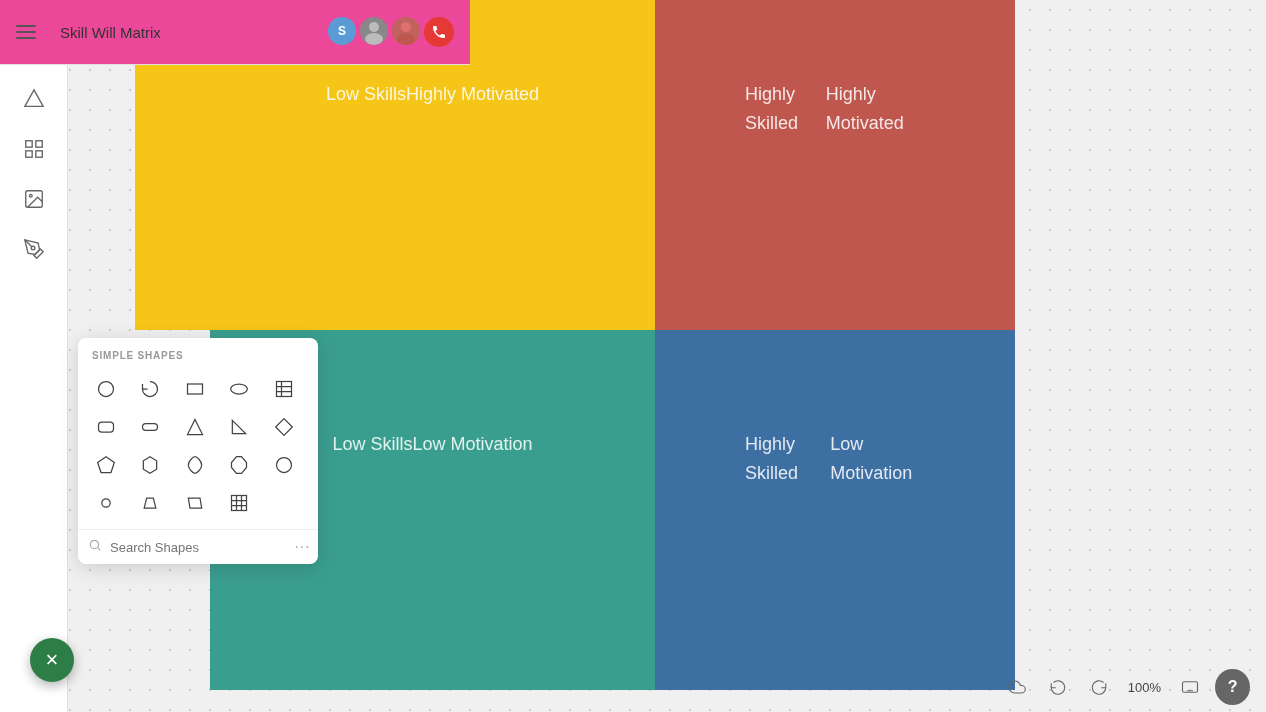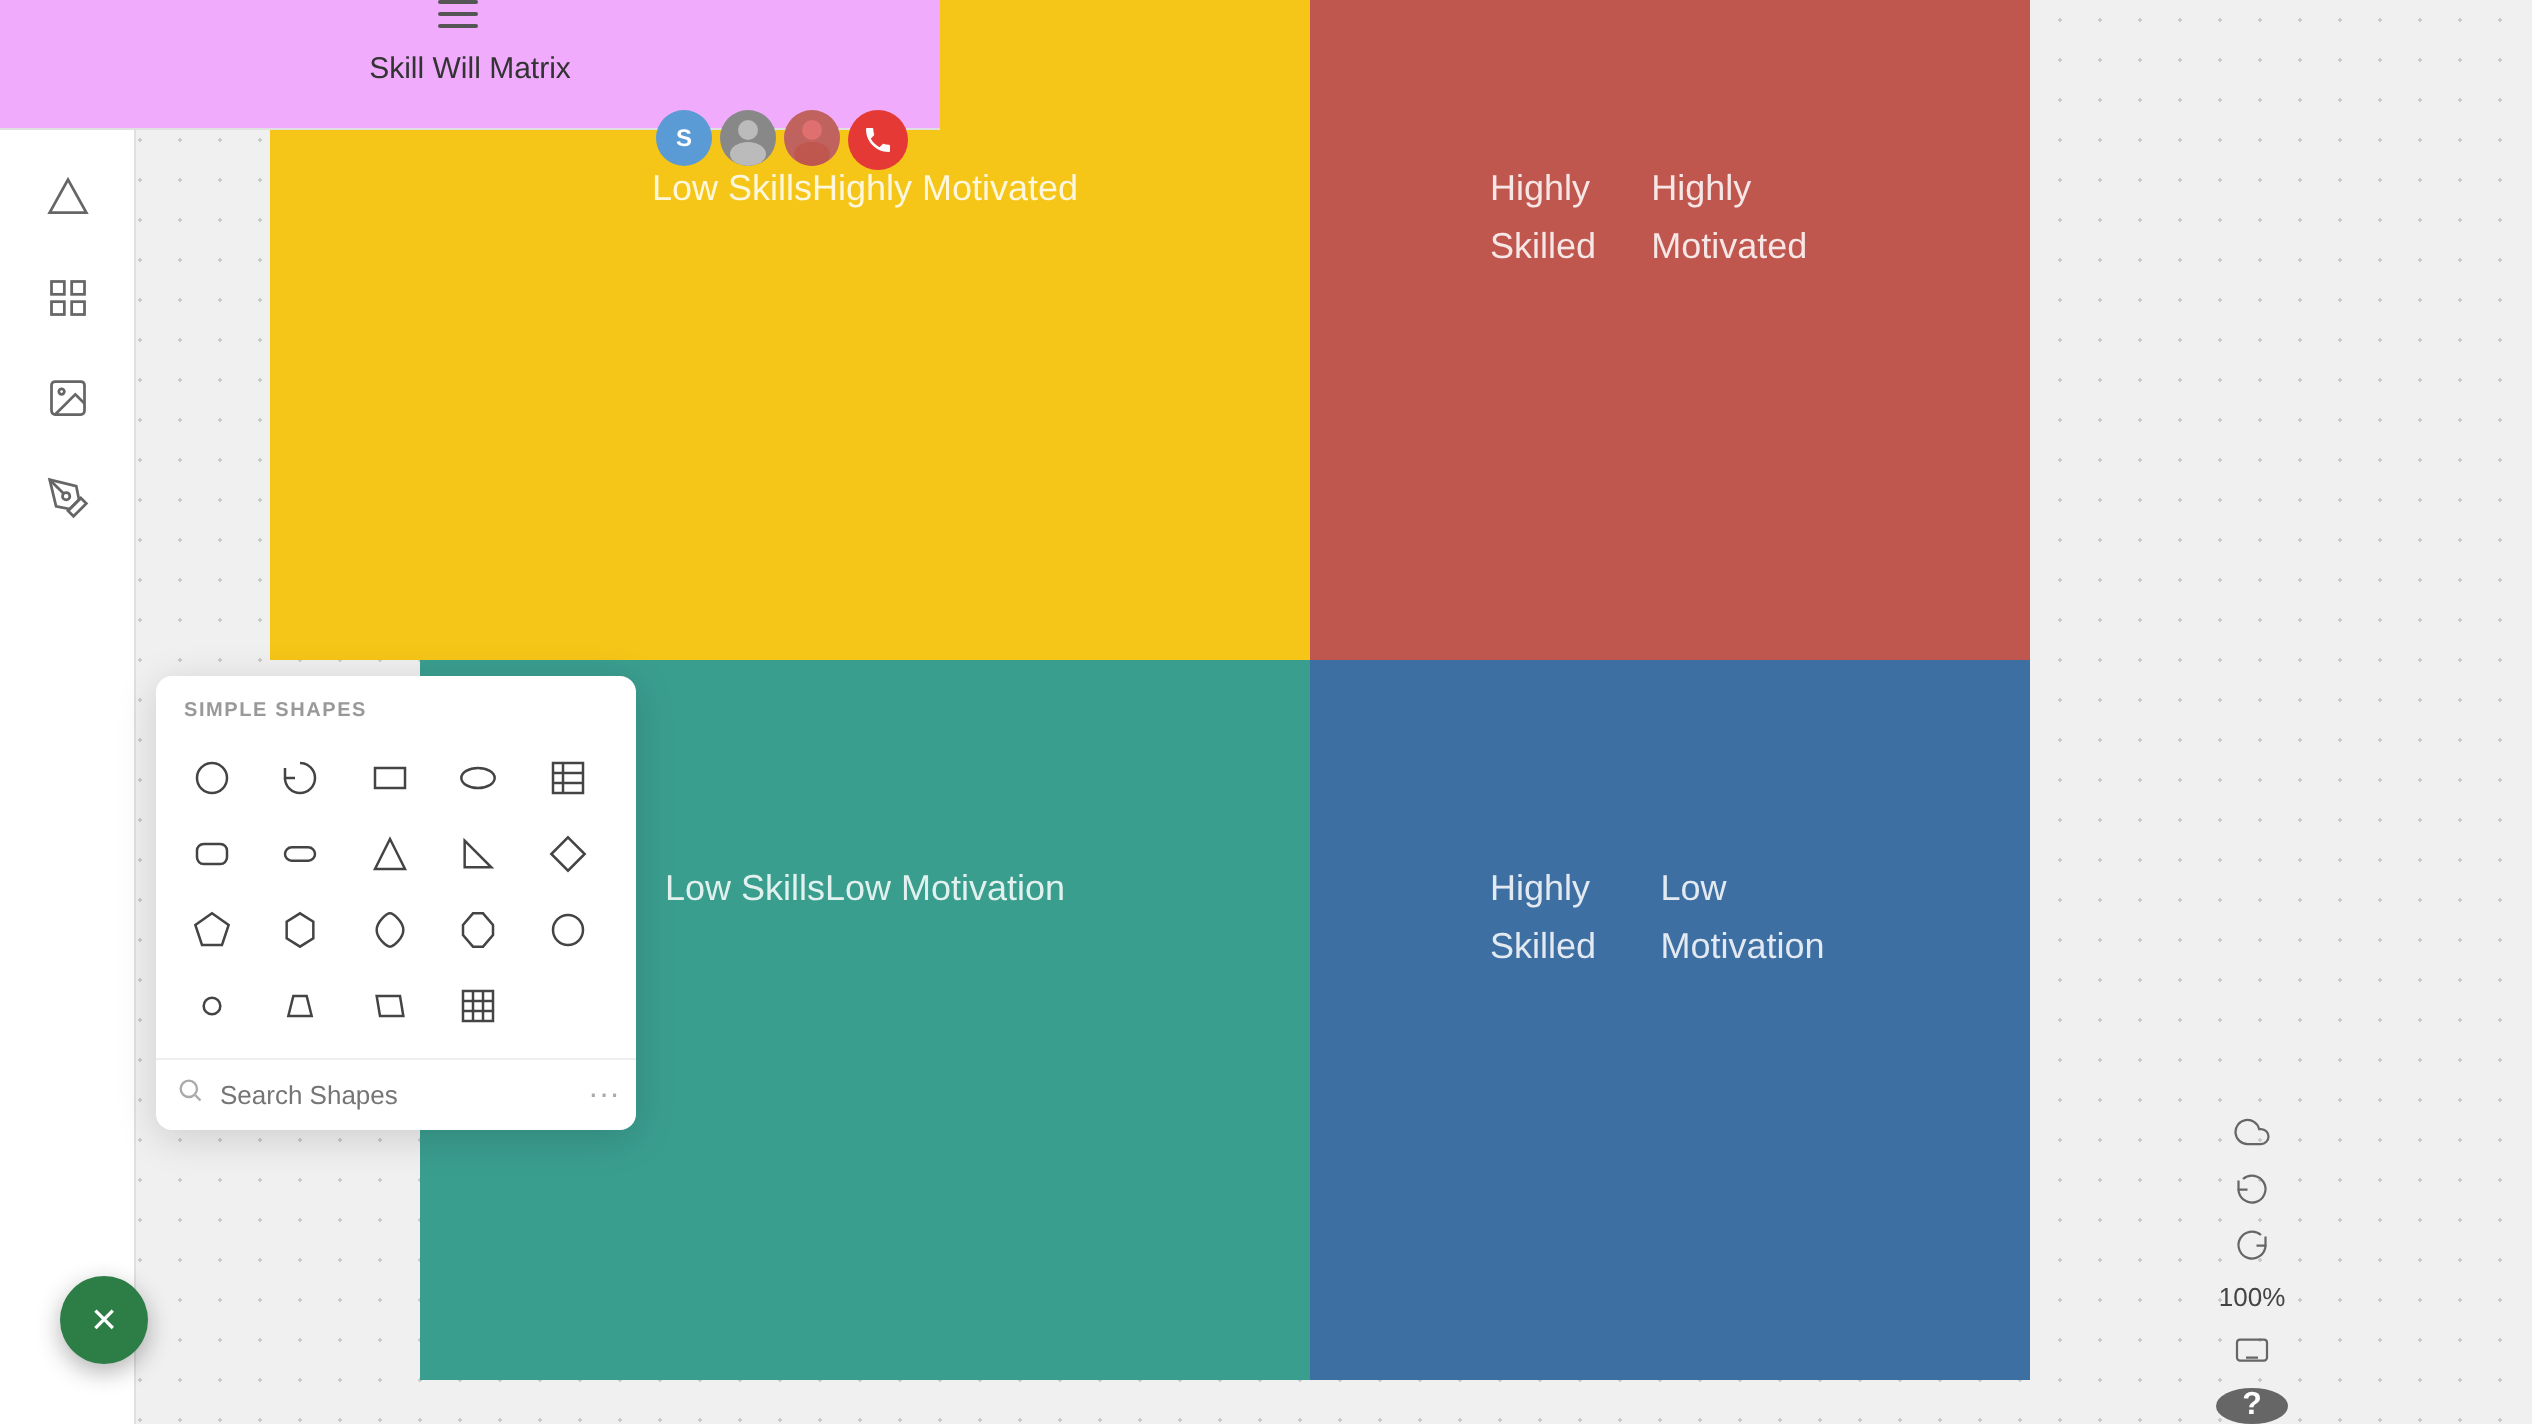--- a/index.html
+++ b/index.html
@@ -4,28 +4,27 @@
   <style>
     * { box-sizing: border-box; margin: 0; padding: 0; }
     body { width: 1266px; height: 712px; overflow: hidden; background: #f5f5f5; font-family: -apple-system, BlinkMacSystemFont, 'Segoe UI', sans-serif; position: relative; }
 
     
     .header {
       position: absolute;
       top: 0; left: 0;
       width: 470px;
       height: 65px;
-      background: #f0abfc;
+      background: #ec4899;
       display: flex;
       align-items: center;
       padding: 0 16px;
       gap: 12px;
       border-bottom: 1px solid #e0e0e0;
       z-index: 100;
-      flex-direction: column;
     }
     .menu-btn {
       width: 32px; height: 32px;
       display: flex; flex-direction: column;
       justify-content: center; gap: 4px;
       cursor: pointer;
     }
     .menu-btn span {
       display: block;
       width: 20px; height: 2px;
@@ -241,21 +240,20 @@
       position: absolute;
       bottom: 0; right: 0;
       width: 280px;
       height: 50px;
       display: flex;
       align-items: center;
       justify-content: flex-end;
       padding: 0 16px;
       gap: 10px;
       z-index: 100;
-      flex-direction: column;
     }
     .bottom-btn {
       width: 32px; height: 32px;
       display: flex; align-items: center; justify-content: center;
       cursor: pointer;
       color: #666;
       border-radius: 4px;
     }
     .zoom-text {
       font-size: 13px;

